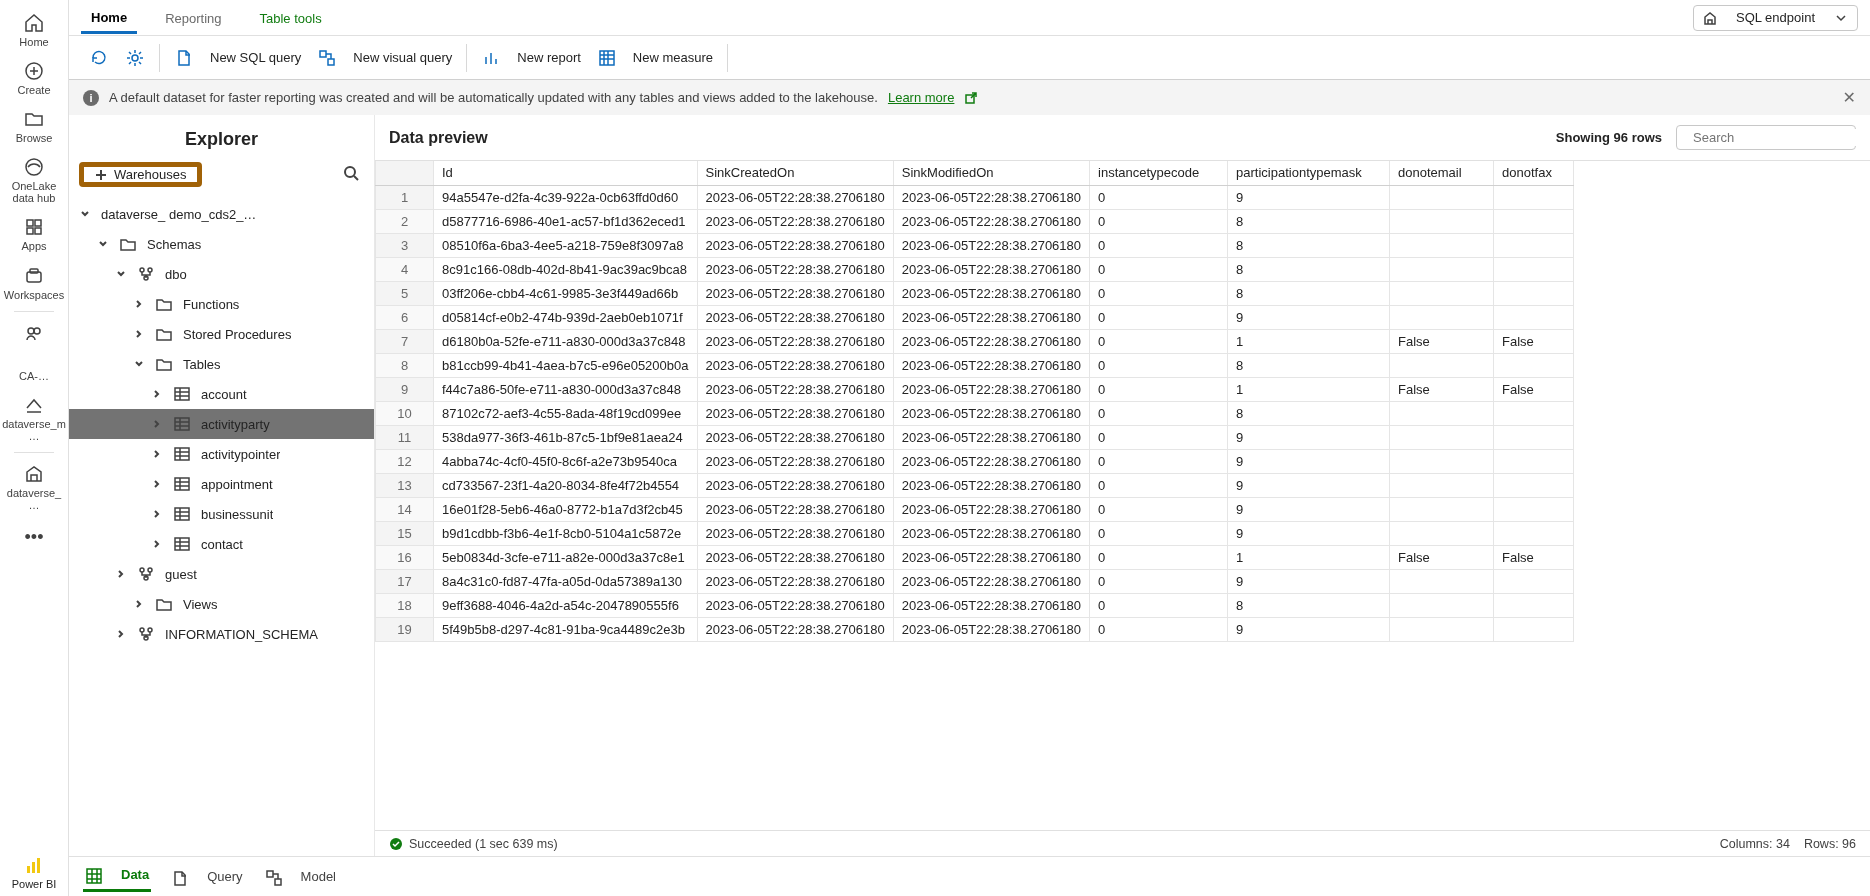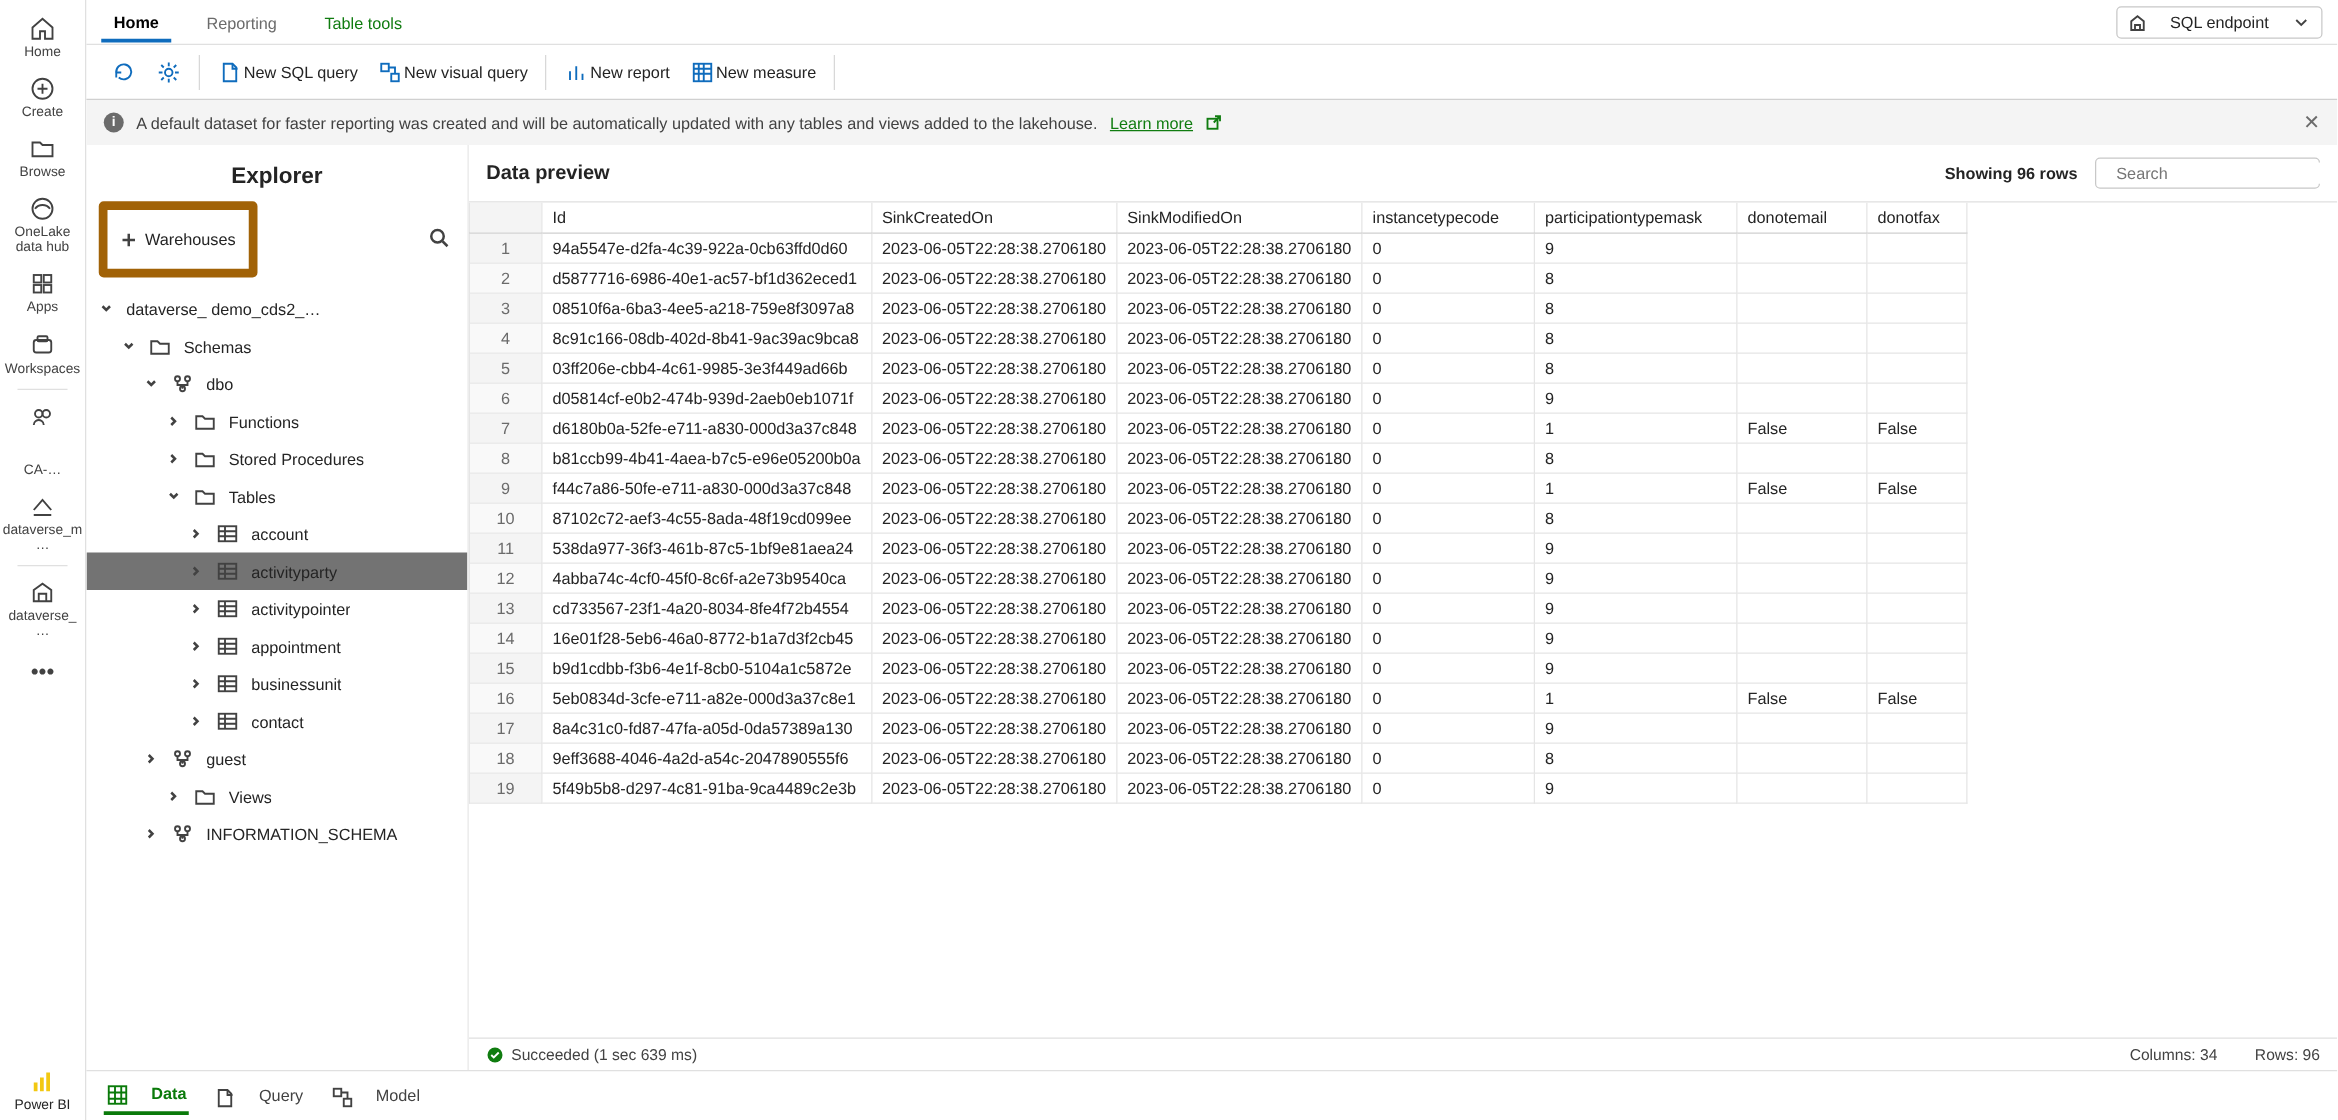--- a/index.html
+++ b/index.html
@@ -20,39 +20,39 @@
   .main { flex:1; display:flex; flex-direction:column; overflow:hidden; }
   .toptabs { display:flex; align-items:center; padding:0 12px; border-bottom:1px solid #e0e0e0; height:36px; }
   .toptab { padding:8px 10px 6px; margin-right:18px; cursor:pointer; color:#6b6b6b; }
   .toptab.sel { color:#000; border-bottom:3px solid #0f6cbd; font-weight:600; }
   .toptab.green { color:#107c10; }
   .top-right { margin-left:auto; display:flex; align-items:center; gap:18px; border:1px solid #c8c8c8; border-radius:4px; padding:4px 8px; cursor:pointer; }
   .top-right svg{ width:16px; height:16px; fill:none; stroke:#424242; stroke-width:1.5; }
 
   
   .toolbar { display:flex; align-items:center; padding:6px 12px; border-bottom:1px solid #d0d0d0; height:44px; gap:0; }
-  .tool { display:flex; align-items:center; gap:1px; padding:4px 8px; cursor:pointer; color:#242424; }
+  .tool { display:flex; align-items:center; gap:16px; padding:4px 8px; cursor:pointer; color:#242424; }
   .tool svg { width:20px; height:20px; fill:none; stroke:#0f6cbd; stroke-width:1.5; }
   .tsep { width:1px; height:28px; background:#d8d8d8; margin:0 6px; }
 
   
   .banner { display:flex; align-items:center; background:#f4f4f4; padding:8px 14px; gap:10px; color:#424242; }
   .banner .info-icn { width:16px; height:16px; border-radius:50%; background:#6b6b6b; color:#fff; font-size:11px; font-weight:bold; display:flex; align-items:center; justify-content:center; }
   .banner a { color:#107c10; text-decoration:underline; cursor:pointer; }
   .banner svg { width:14px; height:14px; stroke:#107c10; fill:none; stroke-width:1.5; }
   .banner .close { margin-left:auto; cursor:pointer; color:#6b6b6b; font-size:16px; }
 
   
   .body { flex:1; display:flex; overflow:hidden; }
 
   
   .explorer { width:306px; border-right:1px solid #e8e8e8; display:flex; flex-direction:column; overflow:hidden; padding:10px 0 0 0; position:relative;text-align:center; }
   .exp-title { font-size:18px; font-weight:600; padding:4px 14px 10px; }
   .exp-toolbar { display:flex; align-items:center; padding:0 10px 10px; gap:6px; }
-  .wh-btn { display:flex; align-items:center; gap:6px; border:7px solid #a16207; border-radius:4px; padding:16px 10px; cursor:pointer; }
+  .wh-btn { display:flex; align-items:center; gap:6px; border:5px solid #a16207; border-radius:4px; padding:0 10px; cursor:pointer; }
   .wh-btn svg{ width:14px; height:14px; stroke:#424242; fill:none; stroke-width:2;}
   .exp-search svg{ width:18px; height:18px; stroke:#424242; fill:none; stroke-width:2; }
   .exp-search { margin-left:auto; cursor:pointer; padding:4px; }
   .tree { flex:1; overflow:auto; padding-bottom:8px; }
   .tnode { display:flex; align-items:center; gap:10px; padding:4px 8px 4px; cursor:pointer; height:30px; }
   .tnode svg.chev { width:12px; height:12px; stroke:#424242; fill:none; stroke-width:2; flex-shrink:0;}
   .tnode svg.icn { width:18px; height:18px; stroke:#424242; fill:none; stroke-width:1.5; flex-shrink:0;}
   .tnode.sel { background:#737373; }
   .tnode .lbl{ white-space:nowrap; overflow:hidden; text-overflow:ellipsis; }
 
@@ -75,21 +75,21 @@
   .col-sco  { width:184px; }
   .col-smo  { width:190px;margin-top:12px; }
   .col-itc  { width:138px; }
   .col-ptm  { width:162px; }
   .col-dne  { width:104px; }
   .col-dnf  { width:80px; }
 
   .status-bar { border-top:1px solid #e0e0e0; display:flex; align-items:center; padding:4px 14px; font-size:12.5px; color:#424242; height:26px;}
   .status-bar .left { display:flex; align-items:center; gap:6px; }
   .status-bar .left svg{ width:14px; height:14px; }
-  .status-bar .right { margin-left:auto; display:flex; gap:30px; }
+  .status-bar .right { margin-left:auto; display:flex; gap:14px; }
 
   
   .btabs { display:flex; align-items:center; border-top:1px solid #e0e0e0; padding:4px 14px; height:40px; gap:18px; }
   .btab { display:flex; gap:18px; cursor:pointer; color:#424242; padding:6px 2px 4px; }
   .btab.sel { color:#0a7a0a; border-bottom:3px solid #0a7a0a; font-weight:600; }
   .btab svg{ width:18px; height:18px; fill:none; stroke:currentColor; stroke-width:1.5; }
 </style>
 </head>
 <body>
 

